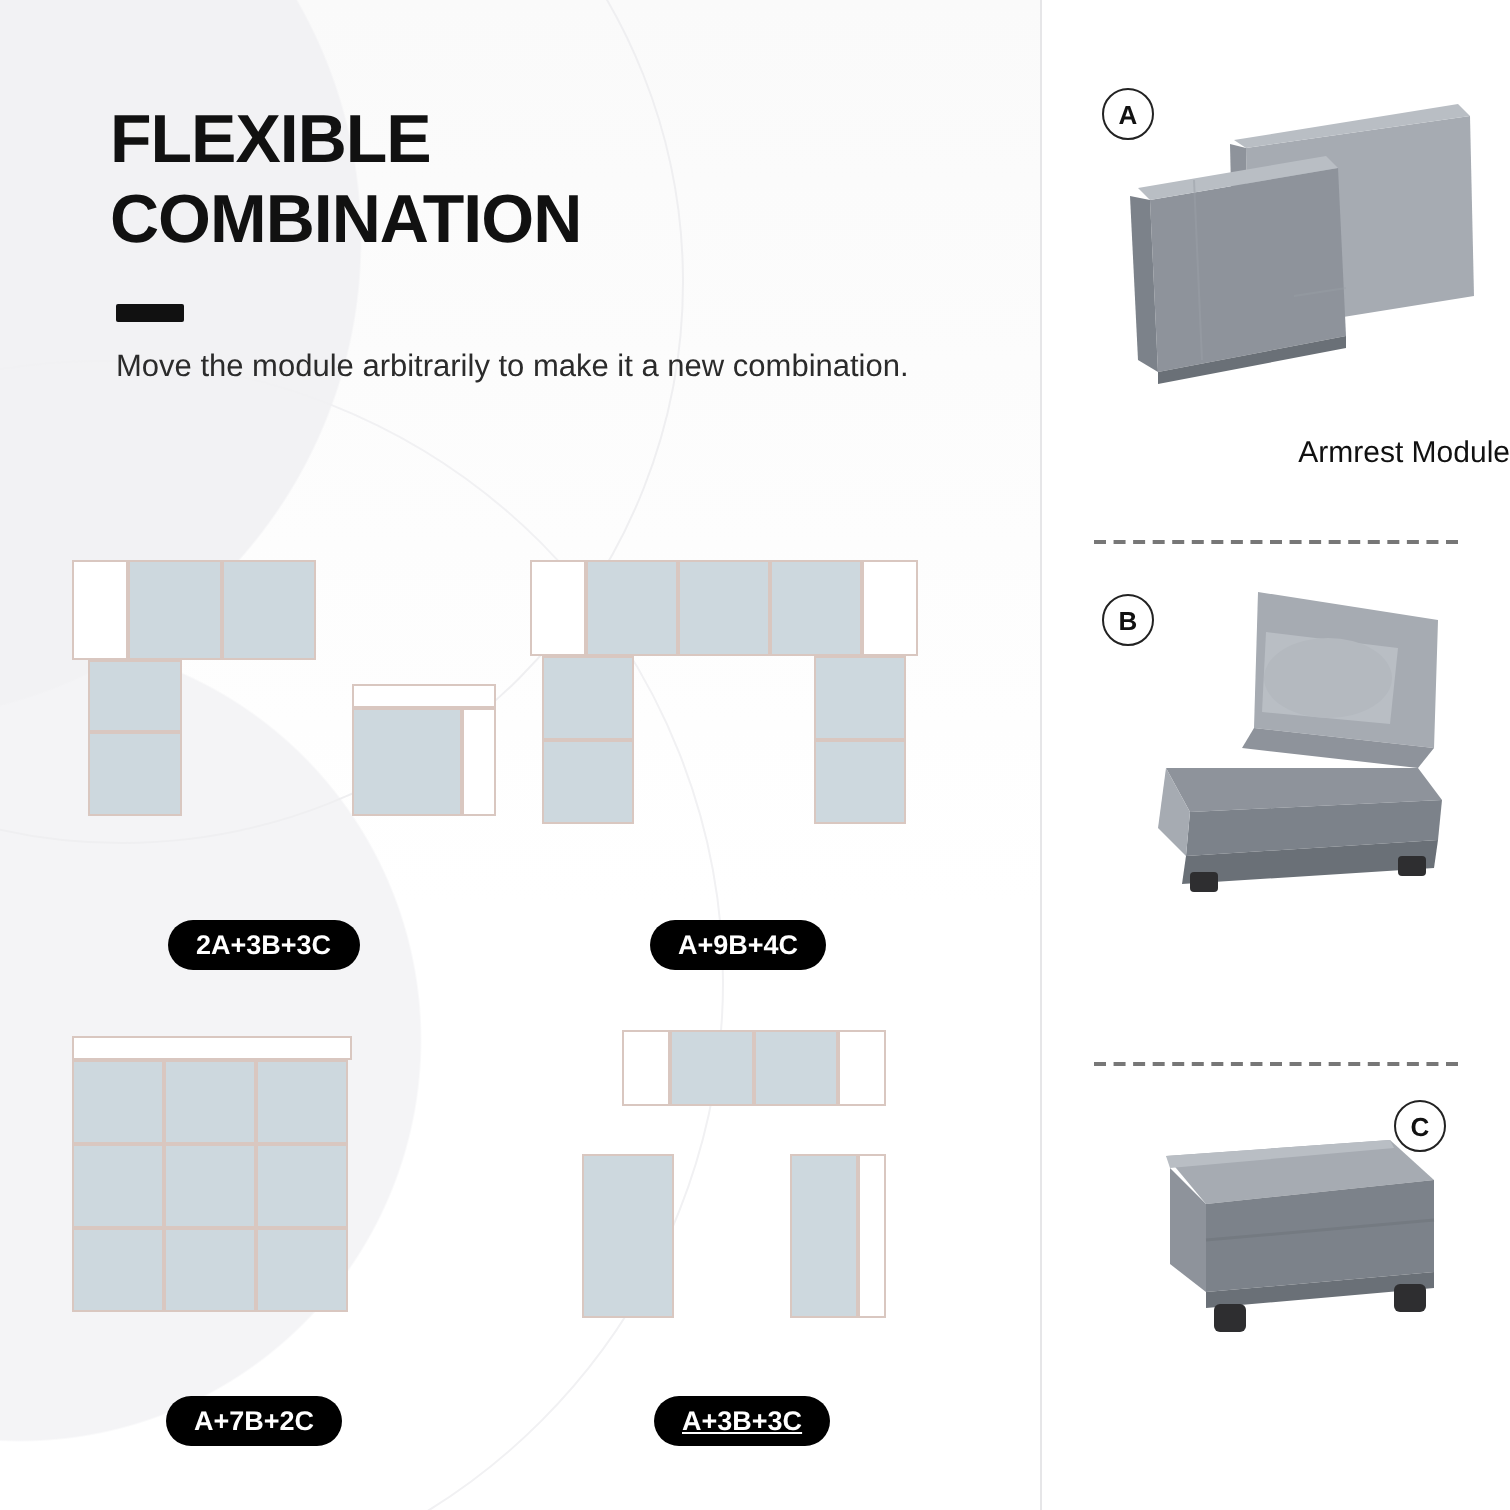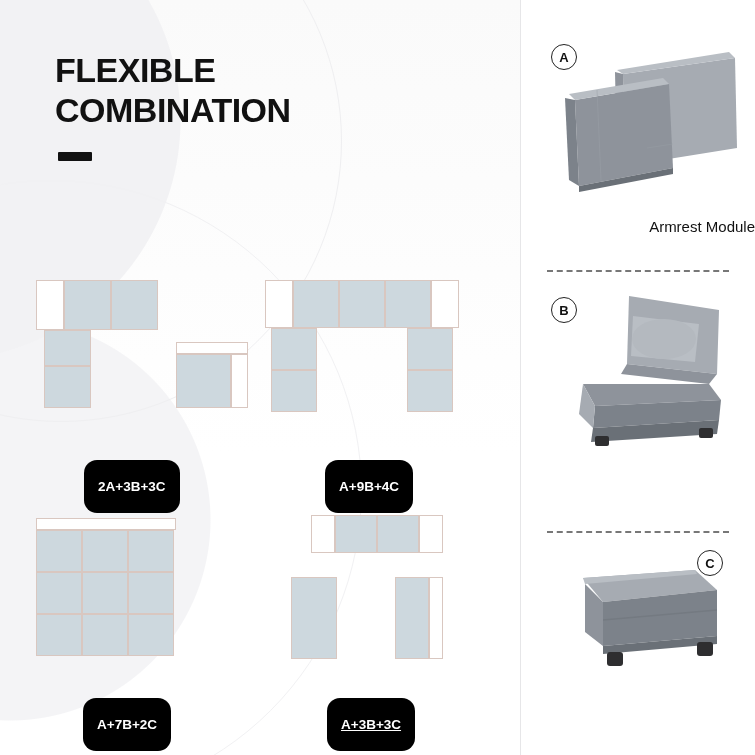--- a/index.html
+++ b/index.html
@@ -61,21 +61,21 @@
   .cell.fill{
     background:#cdd8de;
     border:1px solid #d9c7c0;
   }
 
   .label{
     position:absolute;
     background:#000;color:#fff;
     border-radius:13px;
     font-size:13.5px;font-weight:bold;
-    padding:19px 14px;
+    padding:5px 14px;
     white-space:nowrap;
   }
 
   
   .right{position:absolute;left:521px;top:0;width:234px;height:755px;}
   .badge{
     position:absolute;width:24px;height:24px;border-radius:50%;
     border:1.5px solid #222;color:#111;
     font-size:13px;font-weight:bold;
     display:flex;align-items:center;justify-content:center;
@@ -110,20 +110,21 @@
 
   <div class="left">
 
     <div class="title">
       <span>FLEXIBLE</span><br>
       <span>COMBINATION</span>
     </div>
 
     <div class="rule"></div>
 
+    <div class="subtitle">Move the module arbitrarily to make it a new combination.</div>
 
     <div class="diagram" style="left:36px;top:280px;width:220px;height:140px;">
 
       <div class="cell" style="left:0px;top:0px;width:28px;height:50px;"></div>
       <div class="cell fill" style="left:28px;top:0px;width:47px;height:50px;"></div>
       <div class="cell fill" style="left:75px;top:0px;width:47px;height:50px;"></div>
 
       <div class="cell fill" style="left:8px;top:50px;width:47px;height:36px;"></div>
       <div class="cell fill" style="left:8px;top:86px;width:47px;height:42px;"></div>
 

